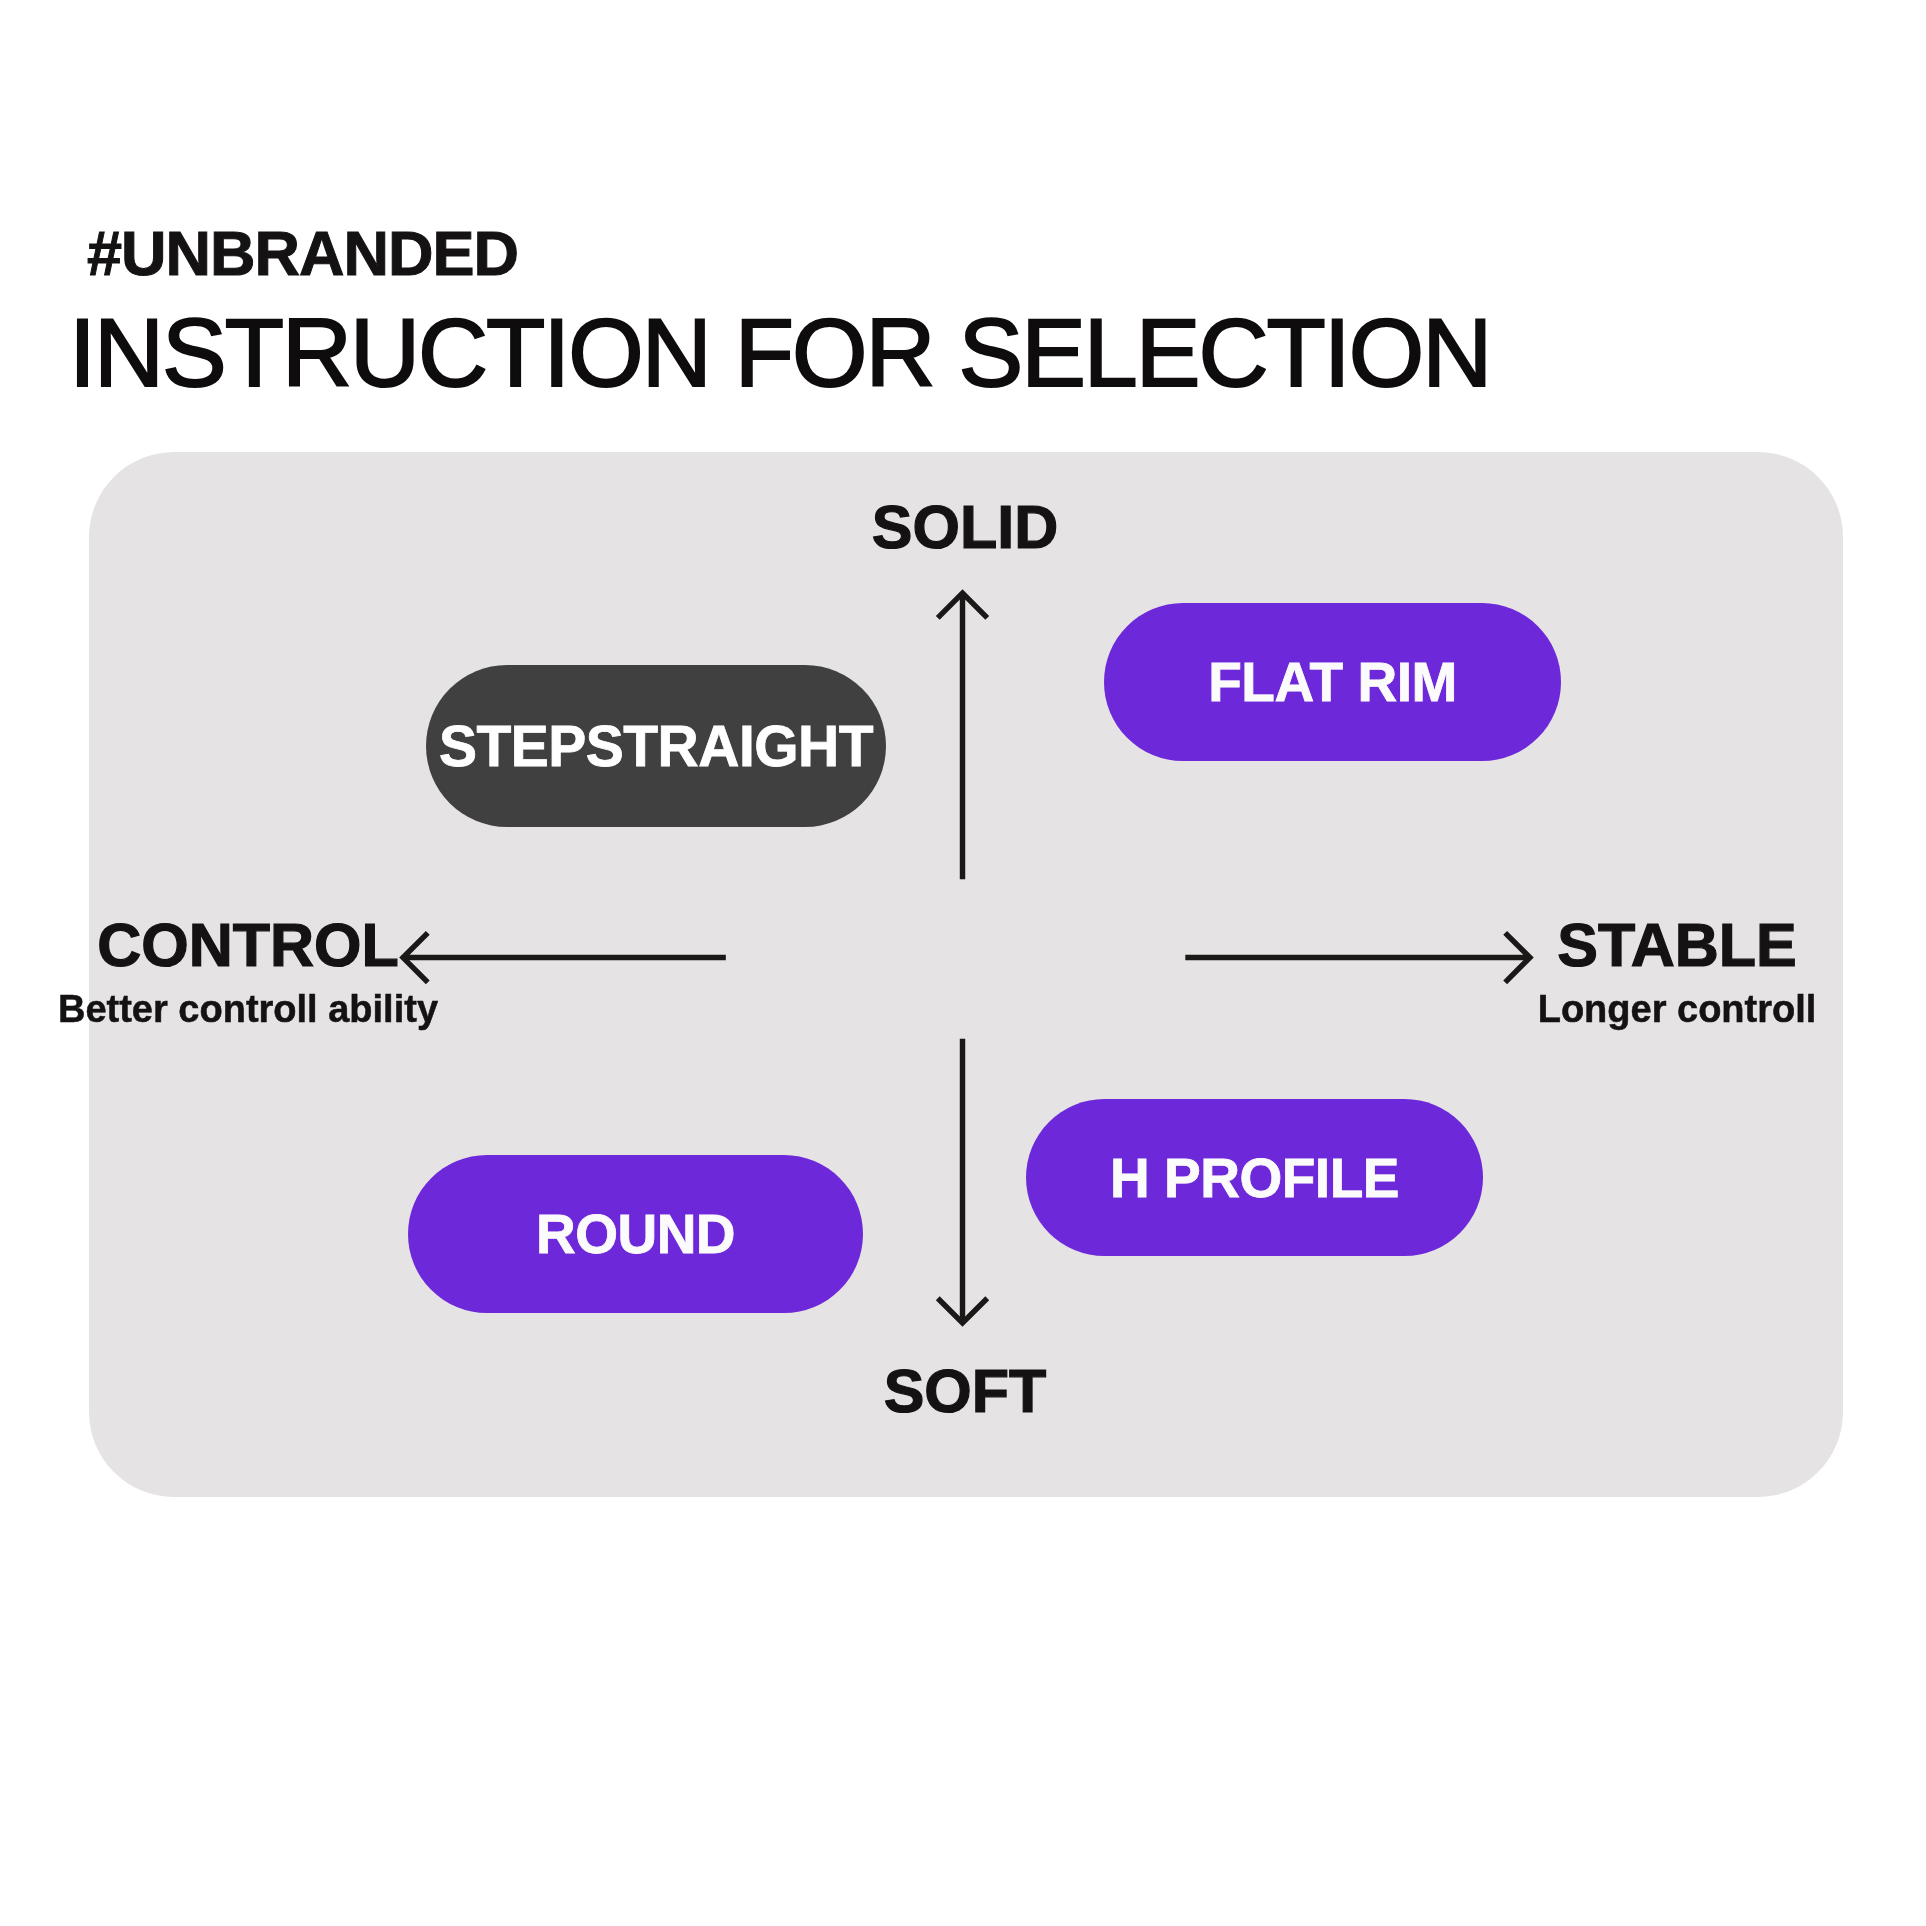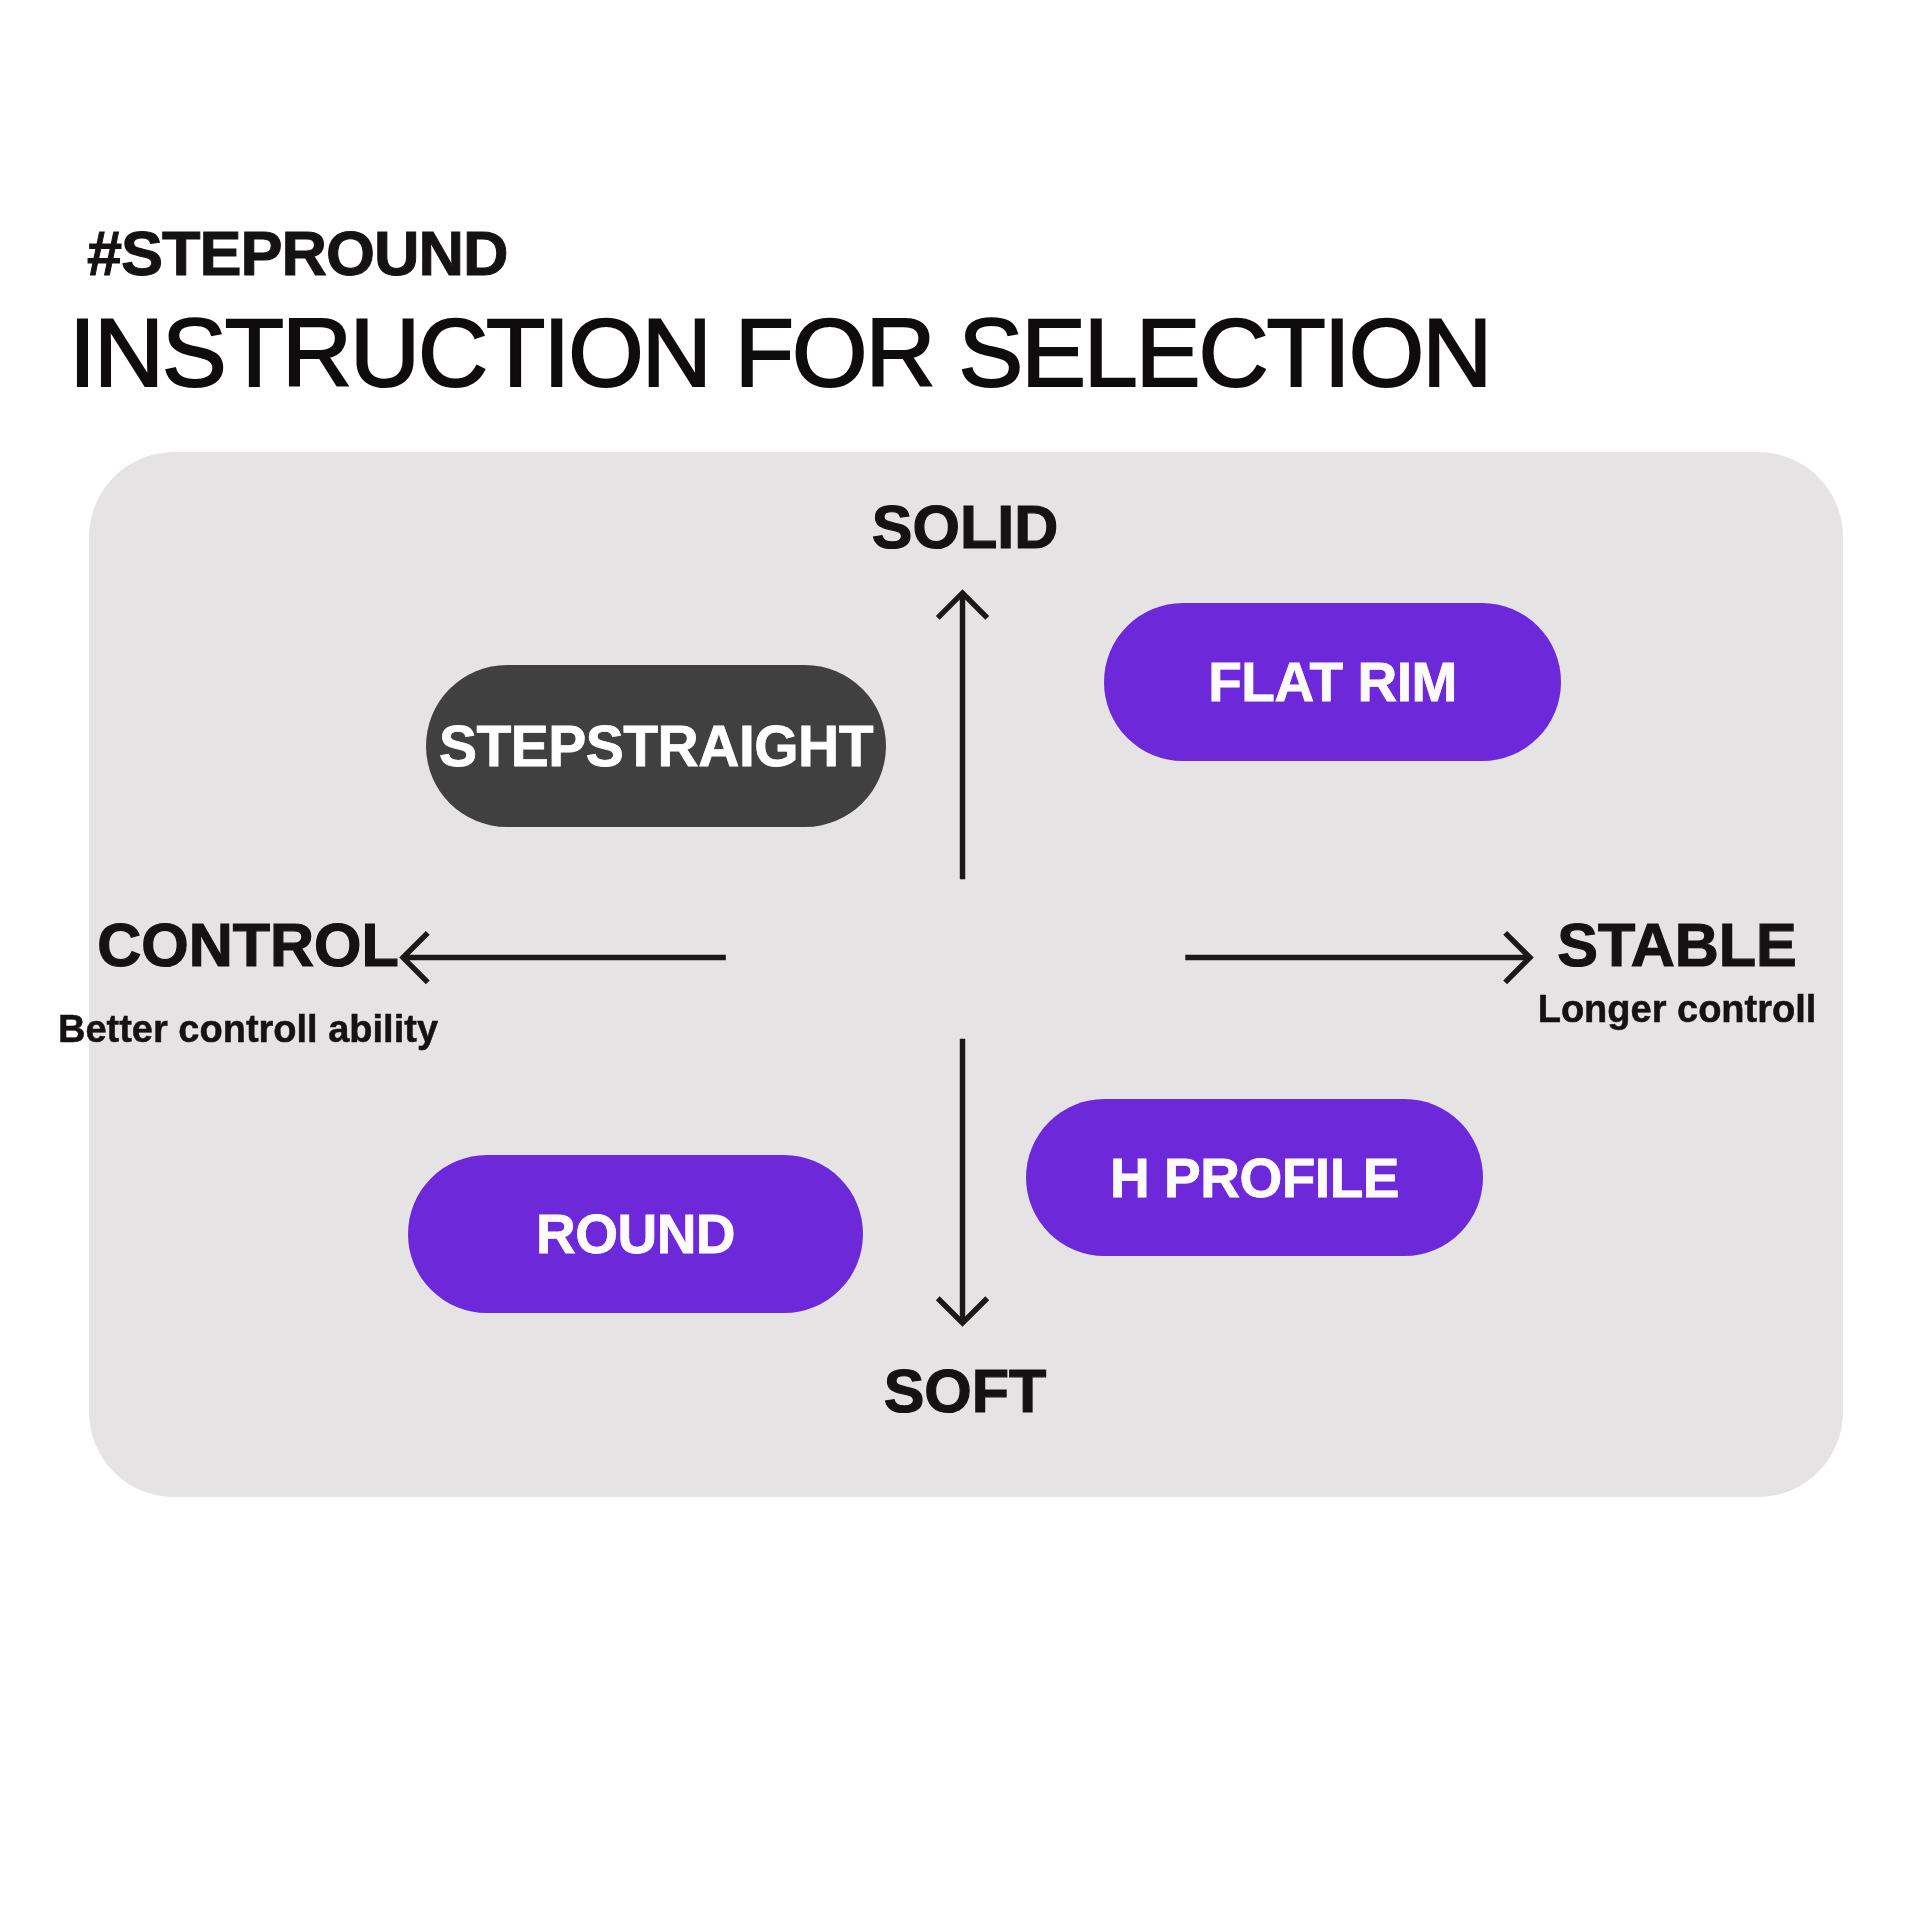--- a/index.html
+++ b/index.html
@@ -25,21 +25,21 @@
   .axis-label{
     position:absolute;transform:translateX(-50%);font-size:61px;font-weight:700;
     line-height:1;color:#141212;-webkit-text-stroke:1.2px #141212;white-space:nowrap;
   }
   .axis-label.solid{left:965px;top:497px;}
   .axis-label.soft{left:965px;top:1361px;}
   .axis-side{
     position:absolute;top:915px;transform:translateX(-50%);
     display:flex;flex-direction:column;align-items:center;white-space:nowrap;
   }
-  .axis-side.control{left:248px;gap:20px;}
+  .axis-side.control{left:248px;}
   .axis-side.stable{left:1677px;}
   .axis-side .big{
     font-size:61px;font-weight:700;line-height:1;color:#141212;
     -webkit-text-stroke:1.2px #141212;
   }
   .axis-side .small{
     margin-top:14px;font-size:38px;font-weight:700;line-height:1;color:#141212;
     -webkit-text-stroke:0.5px #141212;
   }
   .pill{
@@ -53,21 +53,21 @@
   .pill.flat-rim{left:1104px;top:603px;width:457px;height:158px;}
   .pill.stepround{left:726px;top:881px;width:457px;height:157px;}
   .pill.h-profile{left:1026px;top:1099px;width:457px;height:157px;}
   .pill.round{left:408px;top:1155px;width:455px;height:158px;}
 </style>
 </head>
 <body>
 
 <div id="canvas">
 
-  <div class="brand">#STEPROUND</div>
+  <div class="brand">#UNBRANDED</div>
   <div class="title">INSTRUCTION FOR SELECTION</div>
 
   <div class="panel"></div>
 
   <svg class="axes-svg" viewBox="0 0 1946 1946">
     <g stroke="#1b1818" stroke-width="5.5" fill="none" stroke-linecap="butt" stroke-linejoin="miter">
       <g>
         <path d="M947,624 L972,599 L997,624"></path>
         <path d="M972,601 L972,888"></path>
       </g>

